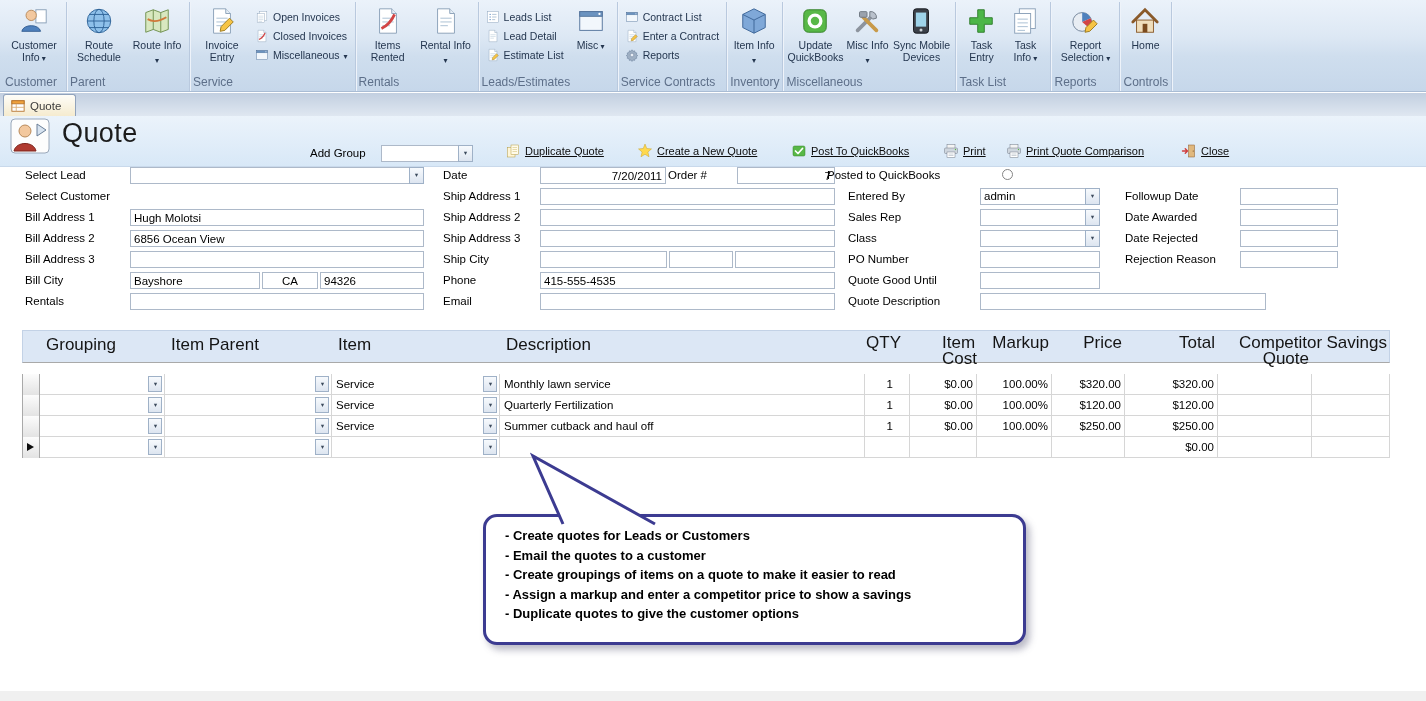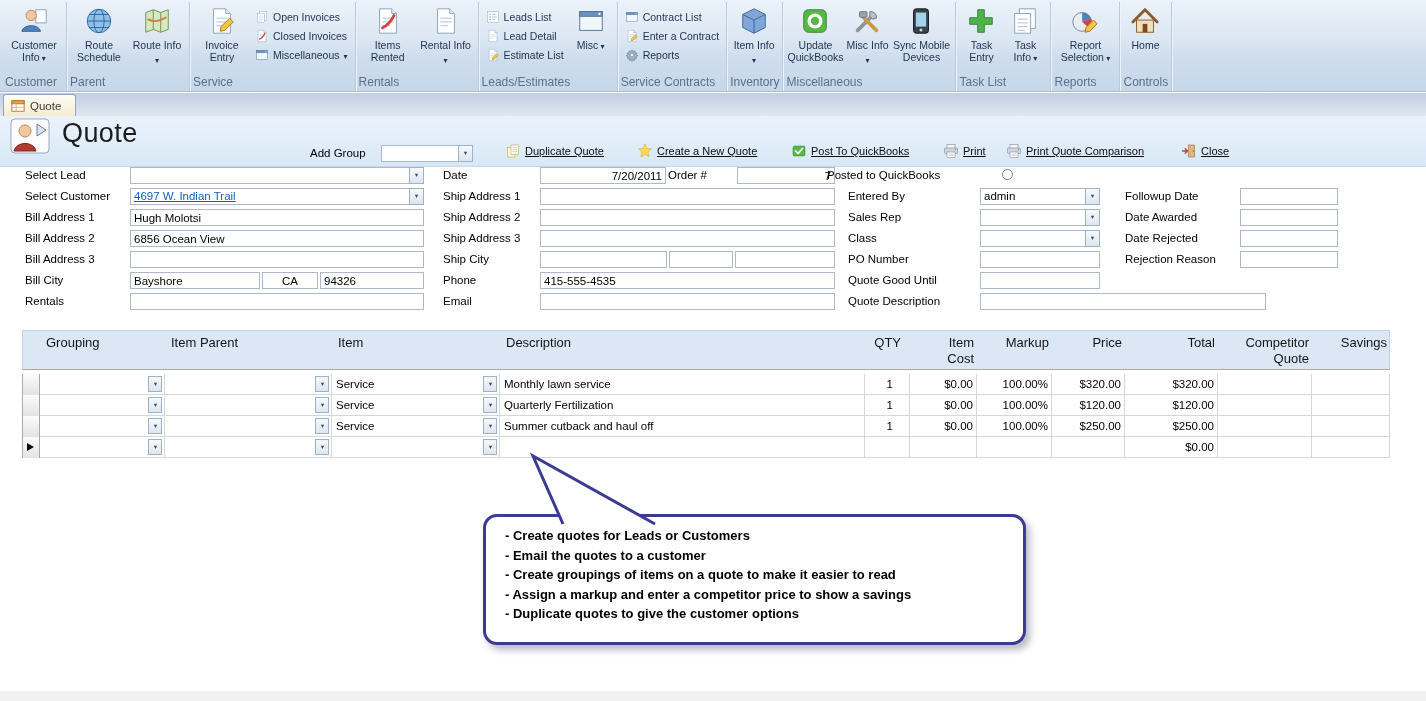--- a/index.html
+++ b/index.html
@@ -41,21 +41,21 @@
 input.fin{outline:none}
 .fin.right{text-align:right}
 .cwrap{position:absolute;height:17px}
 .cwrap .fin{left:0;top:0;width:100%;padding-right:17px;overflow:hidden;white-space:nowrap}
 .cbtn{position:absolute;right:0;top:0;width:15px;height:17px;background:linear-gradient(#f7fafd,#dde5f0);border:1px solid #9fb1c7;display:flex;align-items:center;justify-content:center;font-size:7px;color:#3c4a5c;cursor:pointer}
 .cbtn::after{content:"▼";transform:scale(.8)}
 .radio{position:absolute;width:11px;height:11px;border:1px solid #858585;border-radius:50%;background:#fff;cursor:pointer}
 .linkval{color:#0a62c5;text-decoration:underline;cursor:pointer}
 
 
-.ghead{position:absolute;left:22px;top:330px;width:1368px;height:40px;background:#dce7f5;border:1px solid #c3d2e6;border-bottom:1px solid #a9a9a9;display:flex;font-size:13px;color:#141414}
+.ghead{position:absolute;left:22px;top:330px;width:1368px;height:33px;background:#dce7f5;border:1px solid #c3d2e6;border-bottom:1px solid #a9a9a9;display:flex;font-size:17px;color:#141414}
 .hc{padding-top:4px}
 .hcL{padding-left:5px}
 .hcR{display:flex;justify-content:flex-end}
 .hcR>span{text-align:right;padding-right:4px;line-height:16px}
 .grow{position:absolute;left:22px;width:1368px;height:21px;display:flex;background:#fff;border-bottom:1px solid #d6d6d6;font-size:11.5px}
 .gc{height:21px;border-right:1px solid #d6d6d6;line-height:20px;overflow:hidden;position:relative;white-space:nowrap}
 .gc.num{text-align:right;padding-right:3px}
 .gc.txt{padding-left:4px}
 .gsel{background:linear-gradient(180deg,#fcfcfc,#e3e3e3);border-right:1px solid #a9a9a9;border-left:1px solid #a9a9a9;cursor:pointer}
 .gcombo .cbtn{top:2px;right:2px;height:16px;width:14px}
@@ -479,24 +479,20 @@
   <span class="flabel" style="left:25px;top:211px">Bill Address 1</span>
   <span class="flabel" style="left:25px;top:232px">Bill Address 2</span>
   <span class="flabel" style="left:25px;top:253px">Bill Address 3</span>
   <span class="flabel" style="left:25px;top:274px">Bill City</span>
   <span class="flabel" style="left:25px;top:295px">Rentals</span>
 
   <div class="cwrap" style="left:130px;top:167px;width:294px">
     <div class="fin"><span></span></div>
     <span class="cbtn"></span>
   </div>
-  <div class="cwrap" style="left:130px;top:188px;width:294px">
-    <div class="fin"><span class="linkval">4697 W. Indian Trail</span></div>
-    <span class="cbtn"></span>
-  </div>
   <input class="fin" style="left: 130px; top: 209px; width: 294px;" value="Hugh Molotsi">
   <input class="fin" style="left: 130px; top: 230px; width: 294px;" value="6856 Ocean View">
   <input class="fin" style="left: 130px; top: 251px; width: 294px;" value="">
   <input class="fin" style="left: 130px; top: 272px; width: 130px;" value="Bayshore">
   <input class="fin" style="left: 262px; top: 272px; width: 56px; text-align: center;" value="CA">
   <input class="fin" style="left: 320px; top: 272px; width: 104px;" value="94326">
   <input class="fin" style="left: 130px; top: 293px; width: 294px;" value="">
 
   <span class="flabel" style="left:443px;top:169px">Date</span>
   <span class="flabel" style="left:668px;top:169px">Order #</span>

